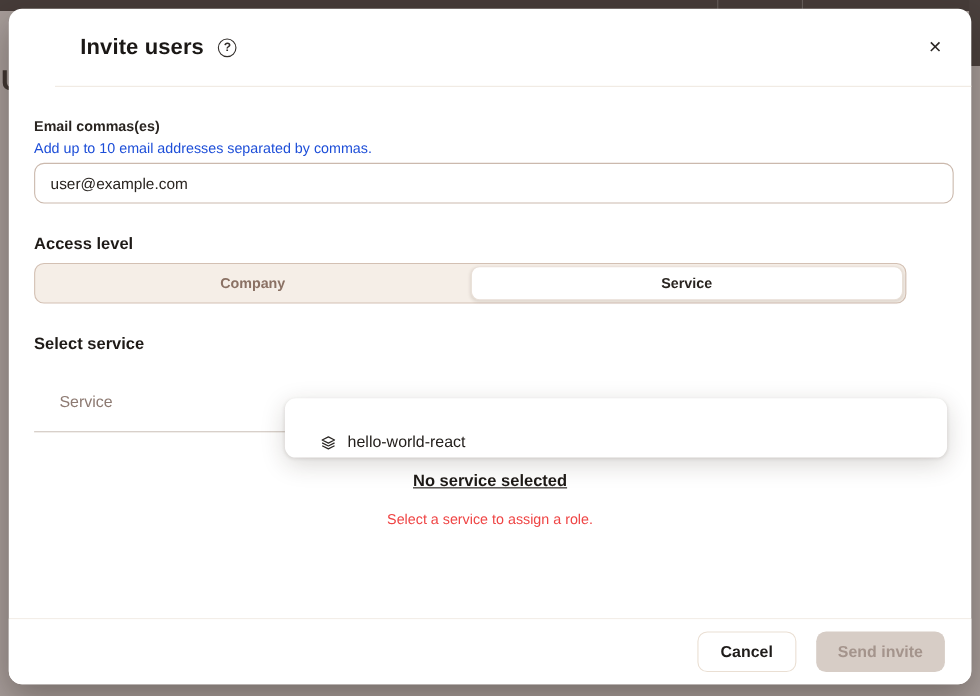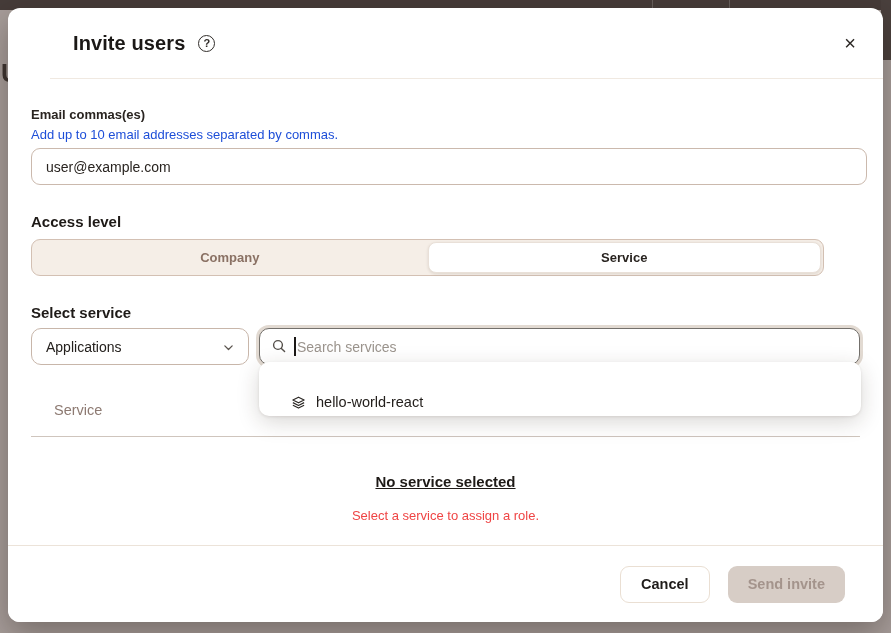--- a/index.html
+++ b/index.html
@@ -117,23 +117,23 @@
 
   .table-header {
     margin-top: 37px; padding-left: 23px; font-size: 14.5px; color: #8d7a72;
   }
   .table-divider { margin-top: 18px; height: 1px; background: #cfc5bd; width: 829px; }
 
   .empty-title { margin-top: 36px; text-align: center; font-size: 15px; font-weight: 700; color: #1e1a17; text-decoration: underline; }
   .empty-sub { margin-top: 18px; text-align: center; font-size: 13px; color: #ef4444; }
 
   .modal-footer {
-    position: absolute; left: 0; right: 0; bottom: 0; height: 77px;
+    position: absolute; left: 0; right: 0; bottom: 0; height: 60px;
     border-top: 1px solid #ece3d9; display: flex; align-items: center;
-    justify-content: flex-end; gap: 18px; padding: 0 38px;
+    justify-content: flex-end; gap: 18px; padding: 0 24px;
     border-radius: 0 0 12px 12px; background: #fff;
   }
   .btn {
     height: 37px; border-radius: 9px; font-size: 14.5px; font-weight: 600;
     font-family: "Liberation Sans", sans-serif; cursor: pointer; padding: 0 20px;
   }
   .btn-cancel { background: #fff; border: 1px solid #eadfd3; color: #1f1c1a; }
   .btn-send { background: #d7cdc6; border: none; color: #a4948c; cursor: default; }
 </style>
 </head>
@@ -162,41 +162,20 @@
 
     <div class="section-label">Access level</div>
     <div class="segmented">
       <button class="segment">Company</button>
       <button class="segment" style="visibility:hidden"></button>
       <button class="segment selected">Service</button>
     </div>
 
     <div class="section-label">Select service</div>
 
-    <div class="picker-row">
-      <div class="category-select">
-        <span>Applications</span>
-        <span class="chev">
-          <svg width="13" height="13" viewBox="0 0 16 16" fill="none">
-            <path d="M3.5 6l4.5 4.5L12.5 6" stroke="#5b554f" stroke-width="1.6" stroke-linecap="round" stroke-linejoin="round"></path>
-          </svg>
-        </span>
-      </div>
-
-      <div class="search-wrap">
-        <span class="search-icon">
-          <svg width="16" height="16" viewBox="0 0 16 16" fill="none">
-            <circle cx="7" cy="7" r="4.4" stroke="#55504b" stroke-width="1.4"></circle>
-            <path d="M10.4 10.4L13.6 13.6" stroke="#55504b" stroke-width="1.4" stroke-linecap="round"></path>
-          </svg>
-        </span>
-        <input class="search-input" type="text" placeholder="Search services" style="">
-        <div class="caret"></div>
-      </div>
-    </div>
 
     <div class="table-header">Service</div>
     <div class="table-divider"></div>
 
     <div class="empty-title">No service selected</div>
     <div class="empty-sub">Select a service to assign a role.</div>
   </div>
 
   <div class="results-panel">
     <div class="result-item">

